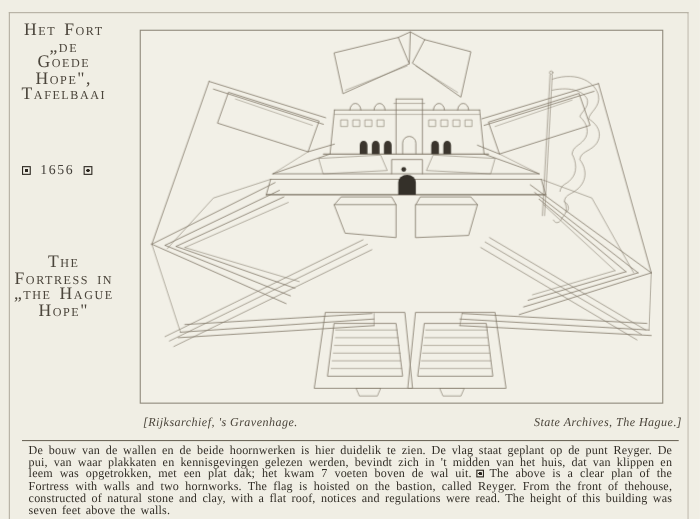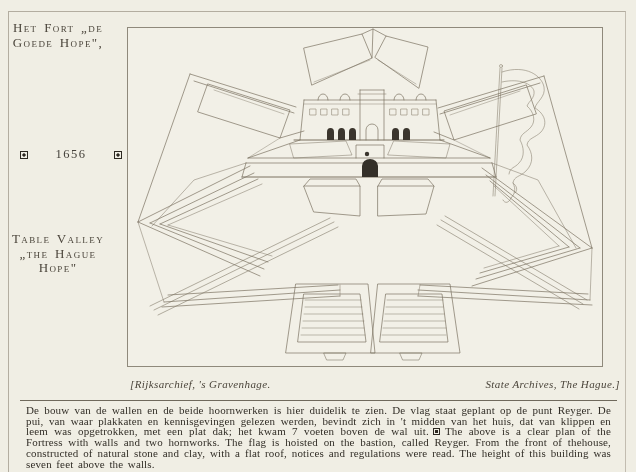--- a/index.html
+++ b/index.html
@@ -11,26 +11,26 @@
     color:#3a352c;
   }
   .page{position:absolute;inset:0;}
   .frame{
     position:absolute;left:8px;top:11px;width:616px;height:470px;
     border-left:1px solid #b3ada0;border-top:1px solid #b3ada0;border-right:1px solid #c2bcb0;
   }
   .margin-block{
     position:absolute;left:8px;width:100px;text-align:center;
     font-variant:small-caps;letter-spacing:1.4px;word-spacing:2px;
-    font-size:13px;line-height:14.5px;color:#4b453b;
+    font-size:16px;line-height:14.5px;color:#4b453b;
   }
   .title-nl{top:21px;}
   .title-en{top:232px;}
   .year-row{
-    position:absolute;left:20px;top:147px;width:102px;
+    position:absolute;left:20px;top:147px;width:64px;
     display:flex;align-items:center;justify-content:space-between;
   }
   .sq{
     width:6px;height:6px;display:inline-block;flex:0 0 auto;
     border:1.6px solid #2c2720;
     background:radial-gradient(circle at 50% 50%, #2c2720 0 1.5px, rgba(0,0,0,0) 1.7px);
   }
   .year{font-size:12.5px;letter-spacing:1.5px;color:#44403a;}
   .plate{
     position:absolute;left:127px;top:27px;width:476px;height:340px;
@@ -58,30 +58,31 @@
 </head>
 <body>
 
 <div class="page">
 
   <div class="frame"></div>
 
   <div class="margin-block title-nl">
     <div>Het Fort „de</div>
     <div>Goede Hope",</div>
+    <div>Tafelbaai</div>
   </div>
 
   <div class="year-row">
     <span class="sq"></span>
     <span class="year">1656</span>
     <span class="sq"></span>
   </div>
 
   <div class="margin-block title-en">
-    <div>Table Valley</div>
+    <div>The Fortress in</div>
     <div>„the Hague</div>
     <div>Hope"</div>
   </div>
 
   <div class="plate">
     <svg viewBox="0 0 474 338" xmlns="http://www.w3.org/2000/svg">
       <g fill="none" stroke="#6e6453" stroke-width="0.7" stroke-linejoin="round" stroke-linecap="round" opacity="0.9">
 
         <path d="M62,46 L10,194"></path>
         <path d="M416,48 L464,220"></path>

